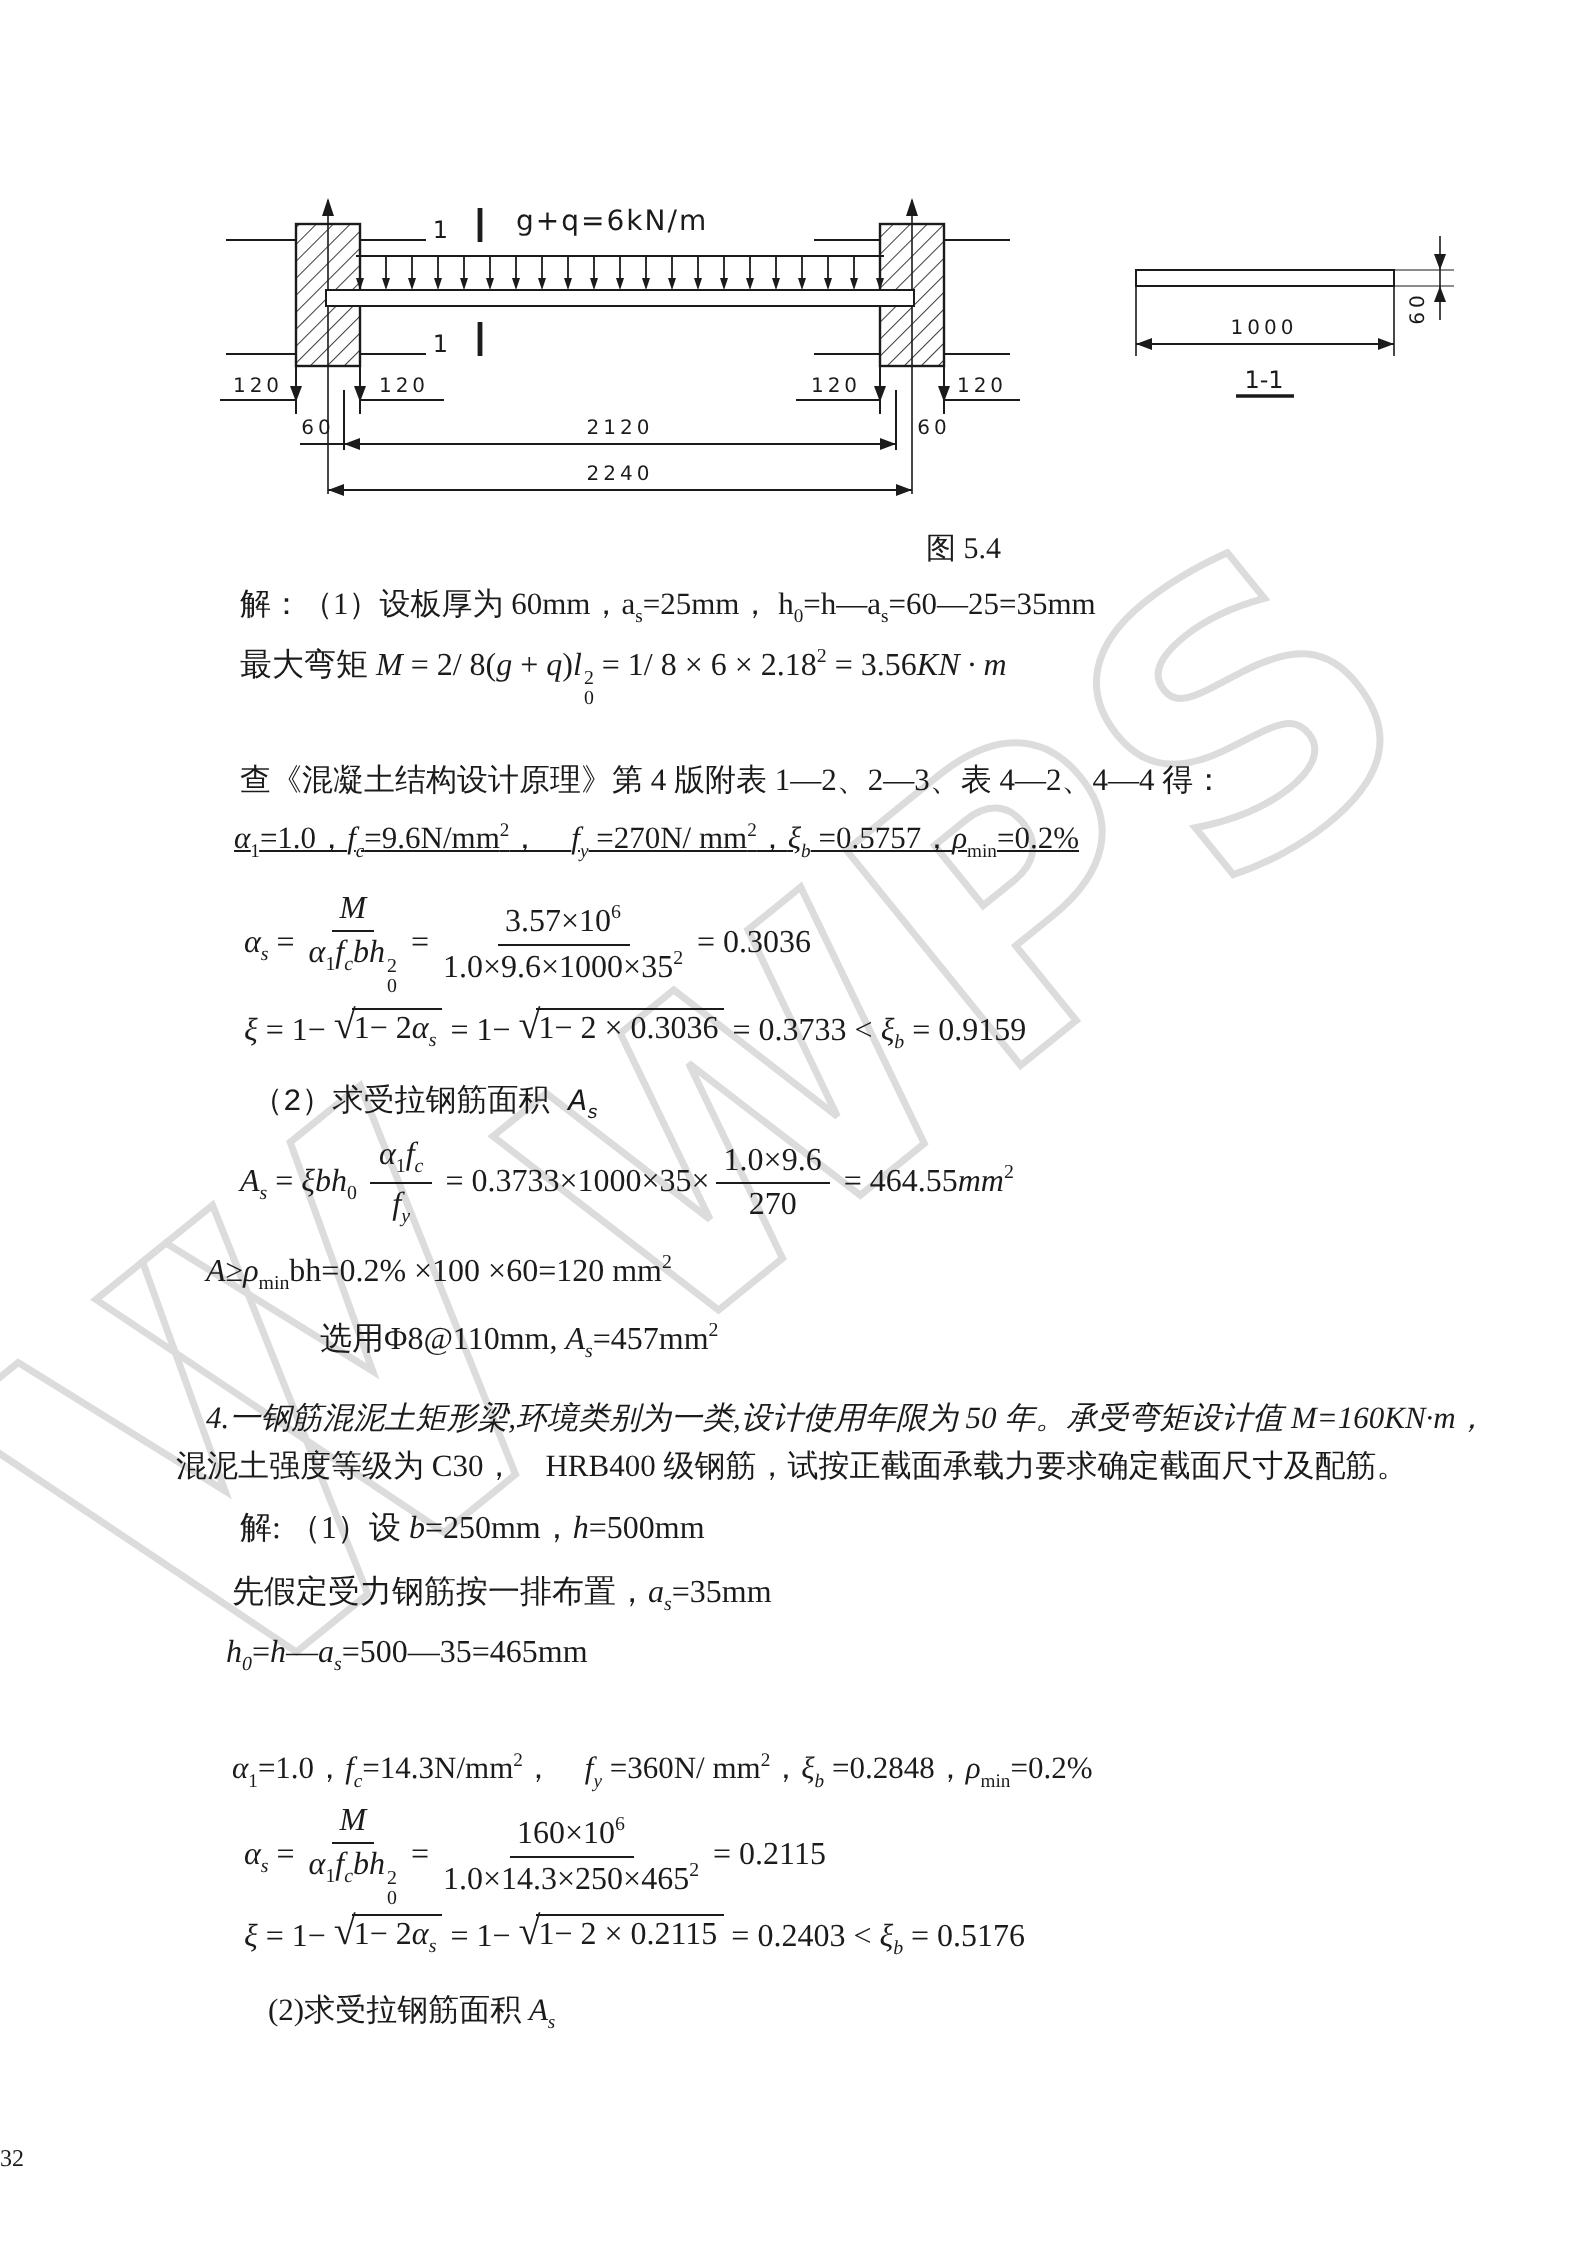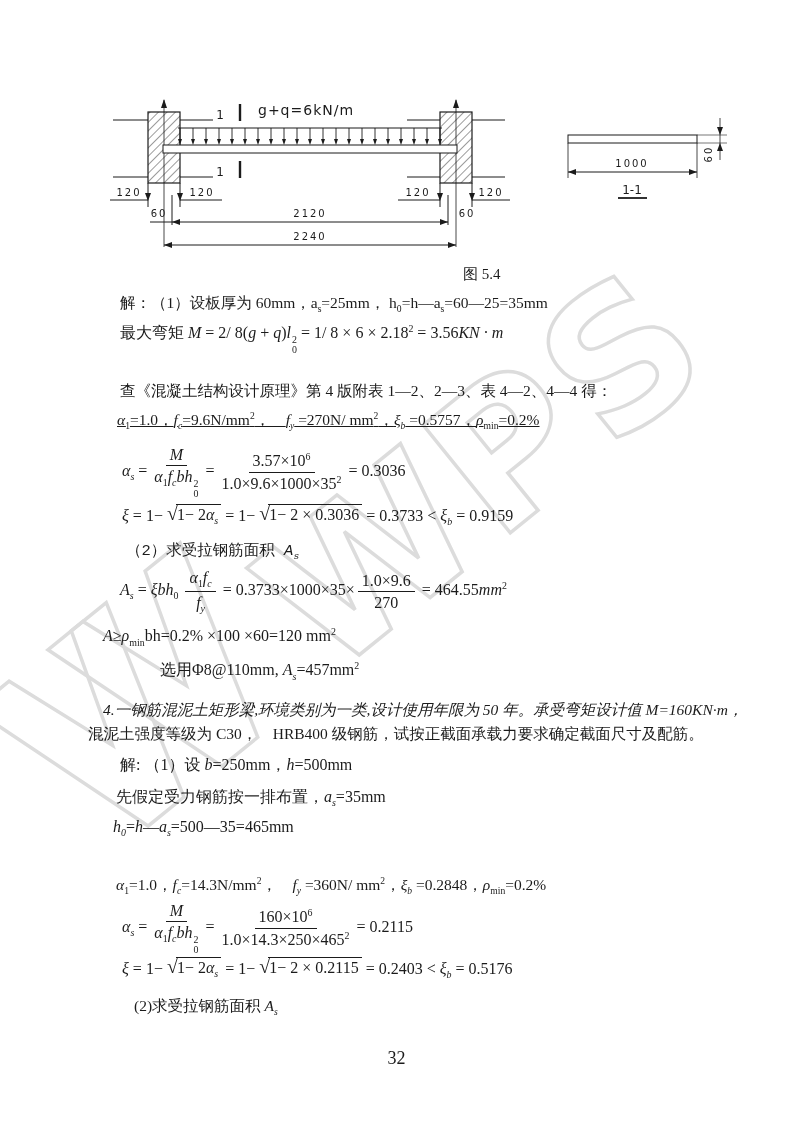--- a/index.html
+++ b/index.html
@@ -15,21 +15,21 @@
   sub.it{font-style:italic;}
   .ss{display:inline-flex;flex-direction:column;font-size:0.62em;line-height:1.05;vertical-align:-0.45em;margin-left:1px;}
   .ss span{display:block;}
   .frac{display:inline-flex;flex-direction:column;align-items:center;vertical-align:middle;margin:0 3px;line-height:1.2;}
   .frac .fr-num{border-bottom:1.2px solid #1b1b1b;padding:0 4px 1px;}
   .frac .fr-den{padding-top:1px;}
   .sqrt{display:inline-flex;align-items:flex-start;}
   .rad{font-size:1.25em;line-height:1;margin-right:-2px;transform:translateY(-1px);}
   .sqrt-body{border-top:1.3px solid #1b1b1b;padding:0 3px 0 1px;}
   .caption{position:absolute;z-index:2;font-size:15px;}
-  .pagenum{position:absolute;left:0;right:0;top:1048px;text-align:center;font-size:18px;z-index:2;}
+  .pagenum{position:absolute;left:0;right:0;top:1072px;font-size:12px;z-index:2;}
   .cad{position:absolute;z-index:1;}
   .cad text{font-family:"DejaVu Sans",sans-serif;fill:#1b1b1b;}
   .dimtxt{font-size:10px;letter-spacing:2px;}
   .loadtxt{font-size:14px;letter-spacing:1px;}
   .marktxt{font-size:12px;}
 </style>
 </head>
 <body>
 
 <div id="page">

